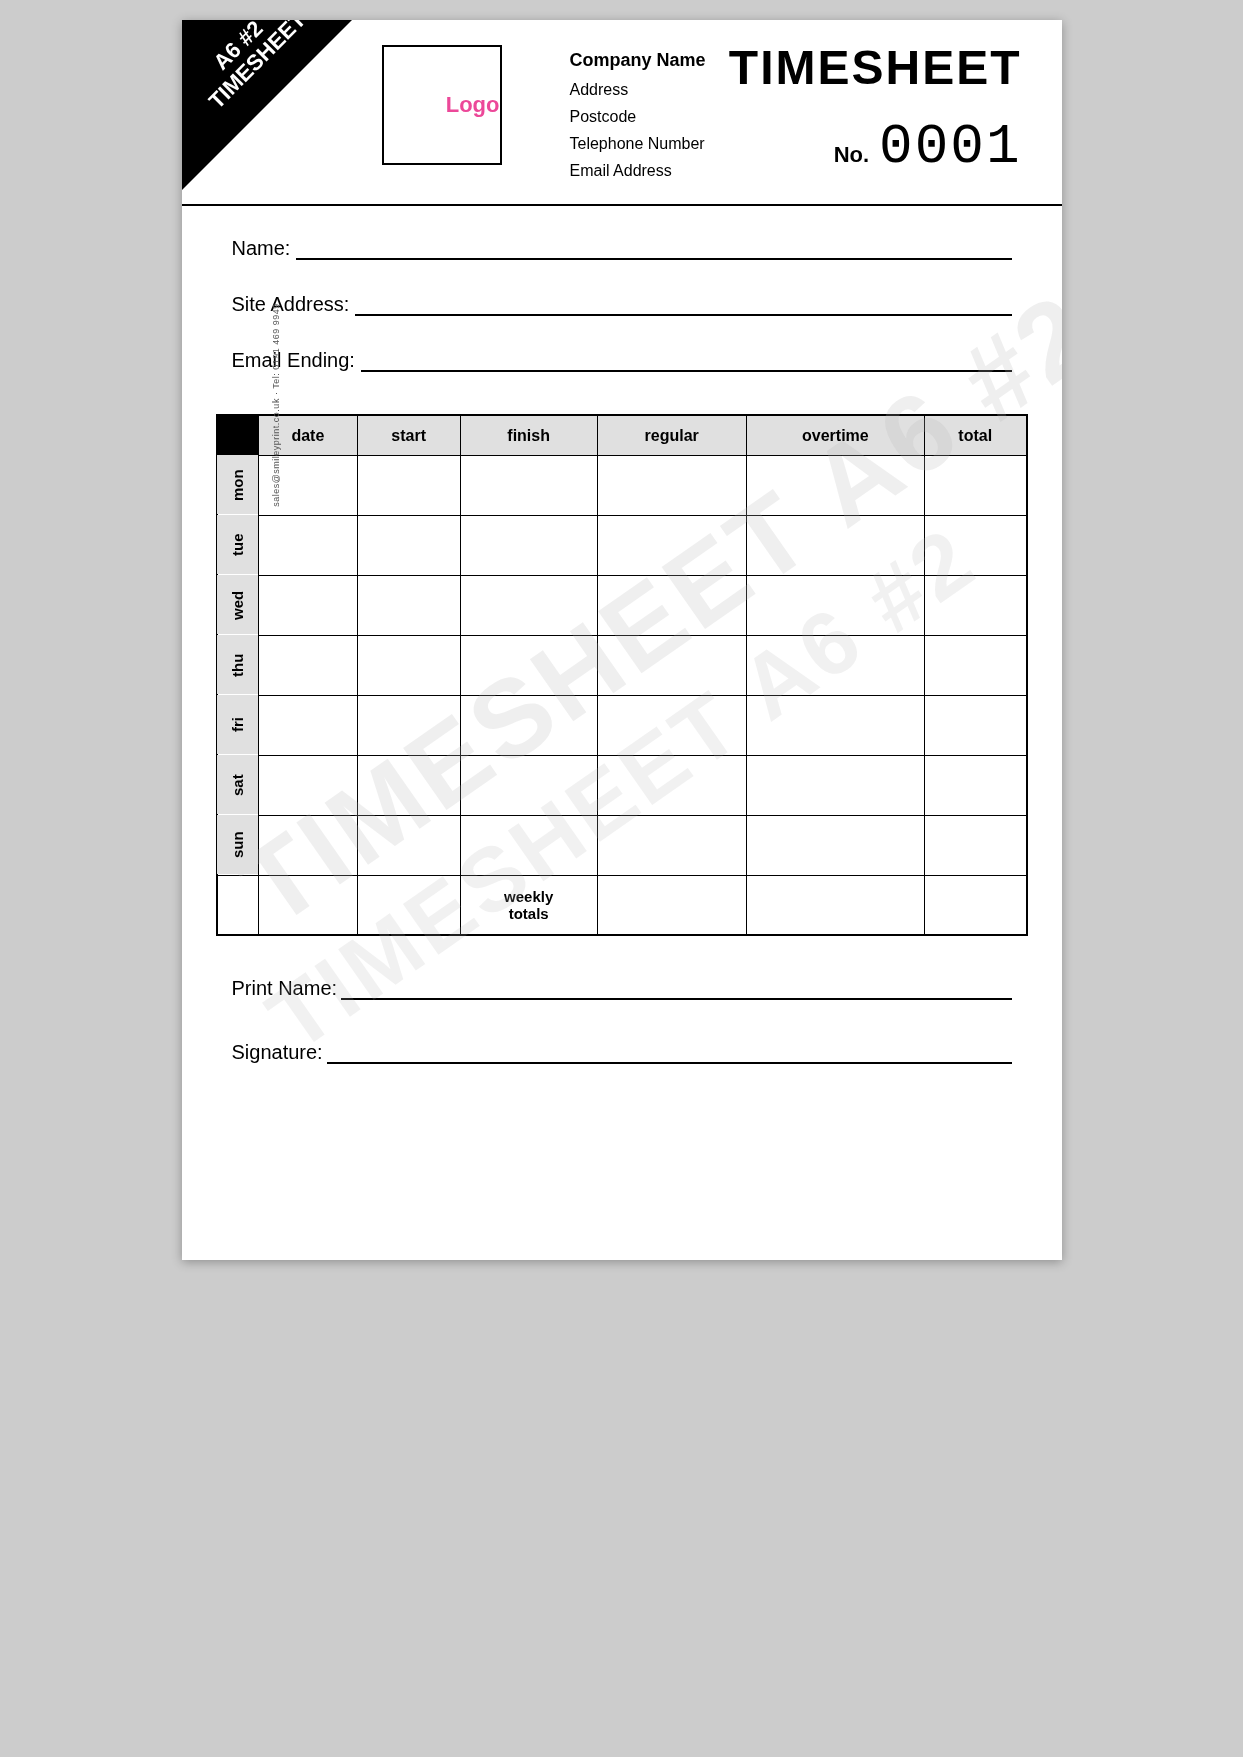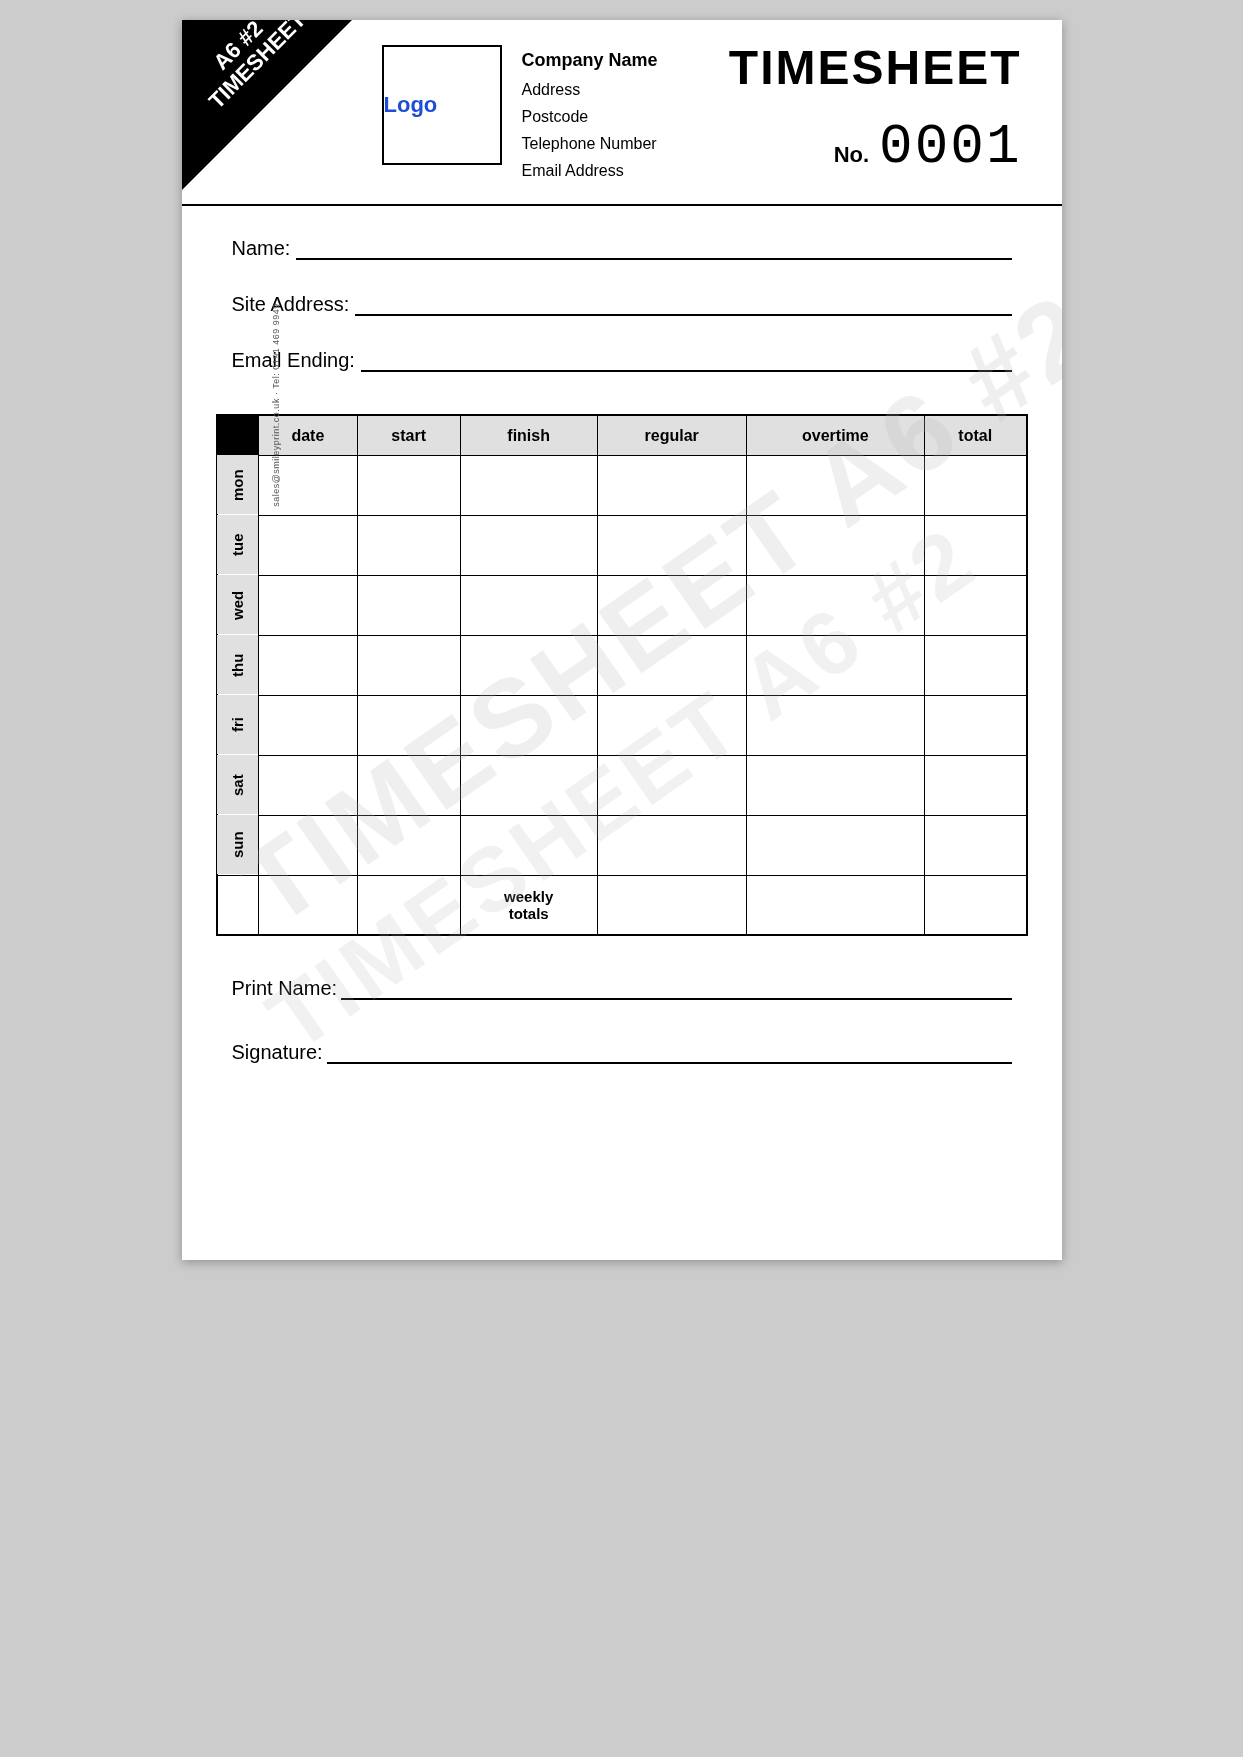--- a/index.html
+++ b/index.html
@@ -64,33 +64,34 @@
       padding: 20px 40px 20px 200px;
       border-bottom: 2px solid #000;
       min-height: 180px;
     }
     .logo-box {
       border: 2px solid #000;
       width: 120px;
       height: 120px;
       display: flex;
       align-items: center;
-      justify-content: flex-start;
+      justify-content: flex-end;
       font-size: 22px;
       font-weight: bold;
-      color: #1d4ed8;
+      color: #ec4899;
       flex-shrink: 0;
       margin-right: 20px;
       margin-top: 5px;
     }
     .company-info {
       flex: 1;
       font-size: 16px;
       line-height: 1.7;
       padding-top: 5px;
+      margin-left: 48px;
     }
     .company-info .company-name {
       font-weight: bold;
       font-size: 18px;
     }
     .header-right {
       flex: 1;
       text-align: right;
       padding-left: 20px;
     }

